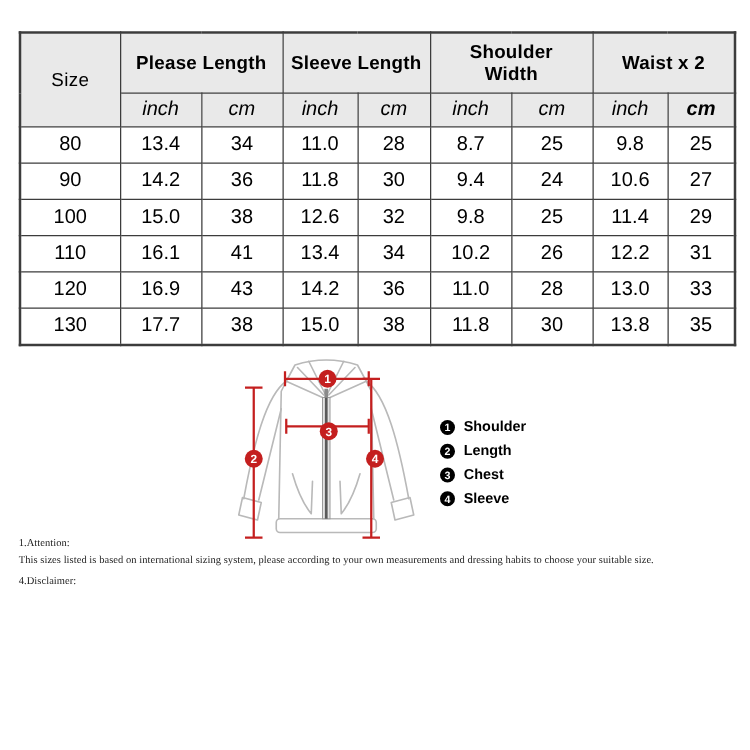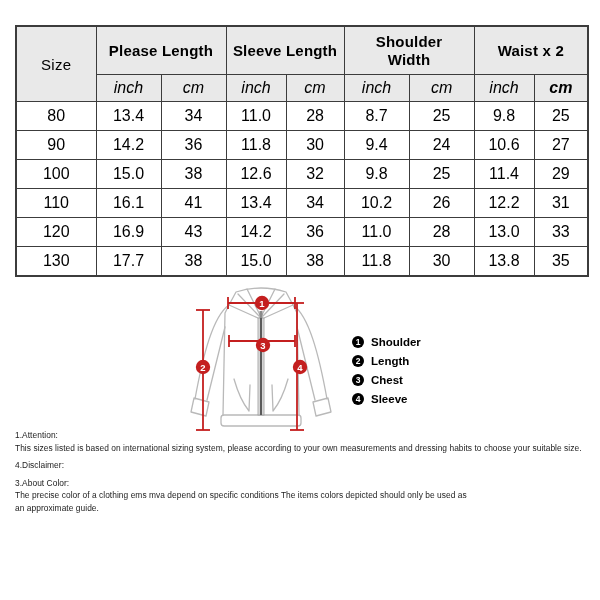--- a/index.html
+++ b/index.html
@@ -78,21 +78,21 @@
   
   .notes {
     position: absolute;
     left: 15px; top: 429px;
     width: 576px;
     font-size: 8.4px;
     line-height: 12.6px;
     color: #1c1c1c;
     letter-spacing: 0.05px;
   }
-  .notes p { margin: 0; }
+  .notes p { margin: 0; font-family: Liberation Serif, serif; }
   .note-block { margin-bottom: 5px; }
 </style>
 </head>
 <body>
 
 <div class="table-wrap">
   <table class="size-chart">
     <colgroup>
       <col style="width:80px">
         <col style="width:65px">
@@ -280,18 +280,13 @@
 </div>
 
 <div class="notes">
   <div class="note-block">
     <p>1.Attention:</p>
     <p>This sizes listed is based on international sizing system, please according to your own measurements and dressing habits to choose your suitable size.</p>
   </div>
   <div class="note-block">
     <p>4.Disclaimer:</p>
   </div>
-  <div class="note-block">
-    <p>3.About Color:</p>
-    <p>The precise color of a clothing ems mva depend on specific conditions The items colors depicted should only be used as</p>
-    <p>an approximate guide.</p>
-  </div>
 </div>
 
 </body></html>

